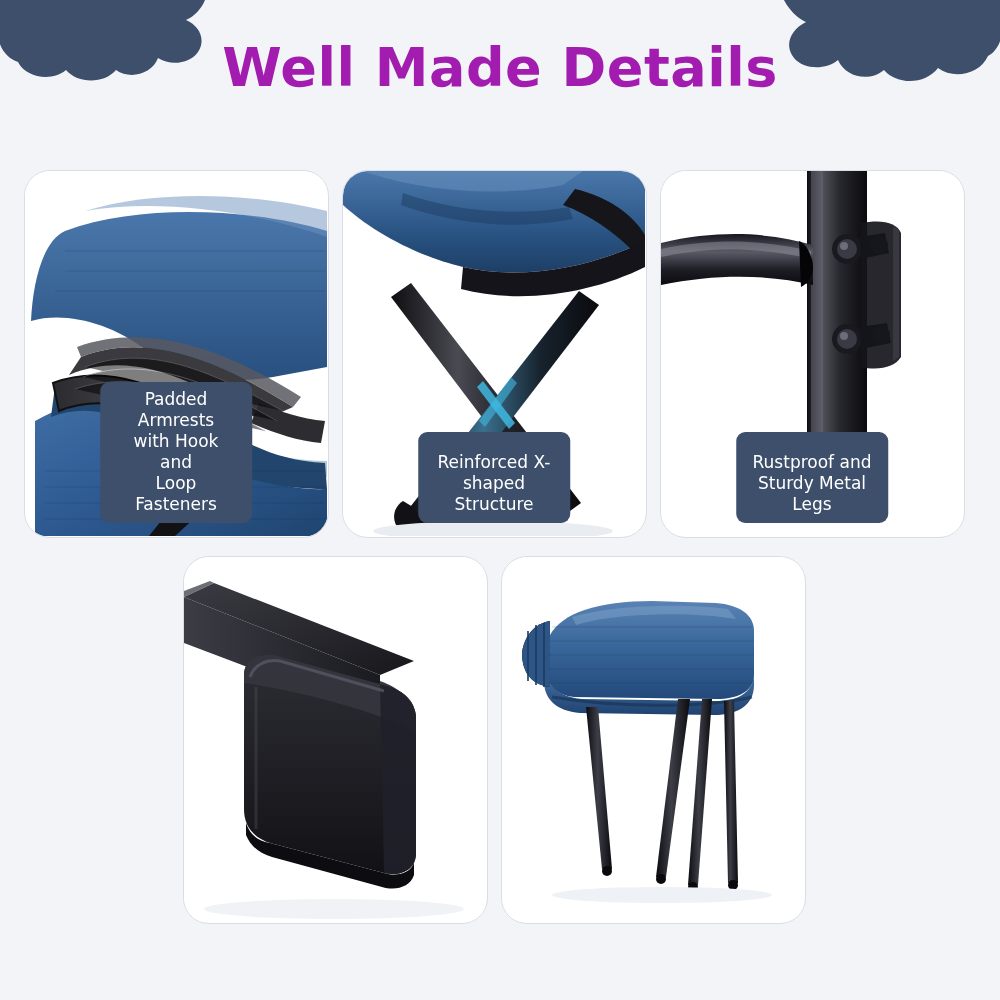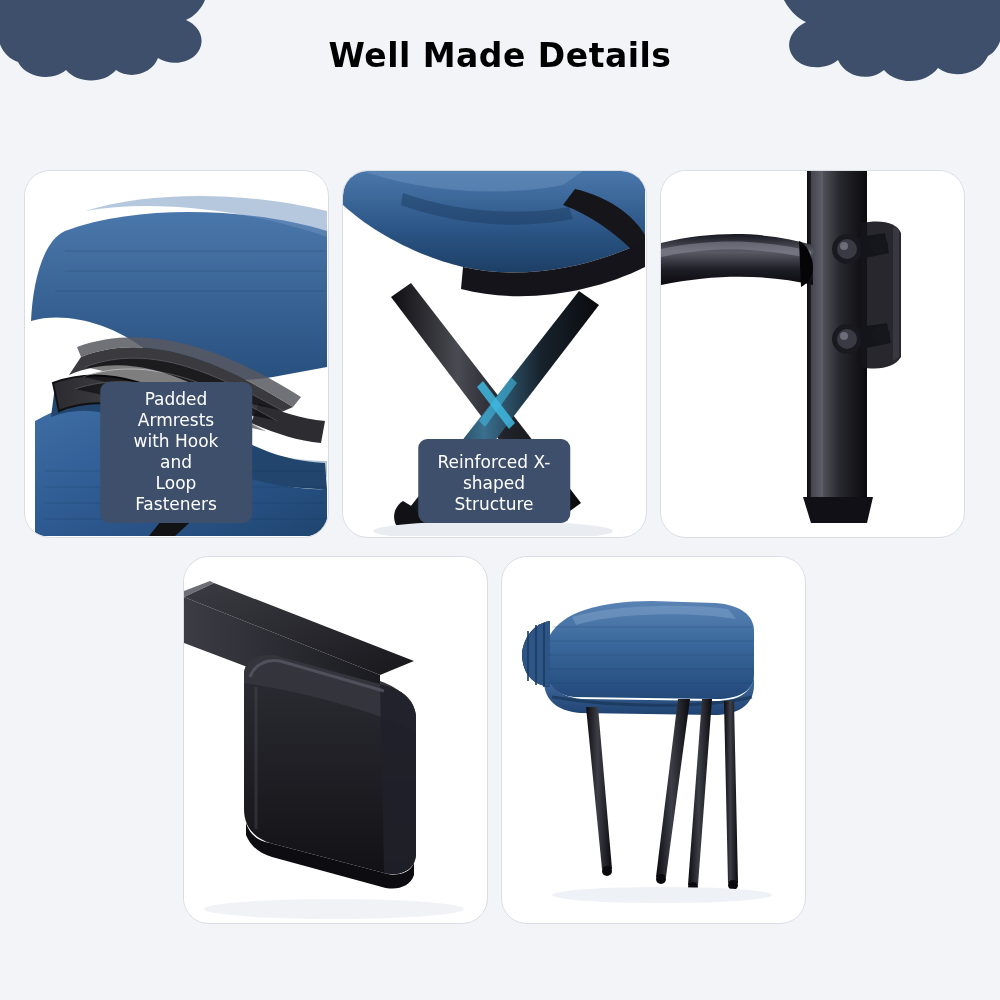--- a/index.html
+++ b/index.html
@@ -24,23 +24,23 @@
   .cloud-left { left: 0; }
   .cloud-right { right: 0; }
 
   
   .page-title {
     position: absolute;
     top: 36px;
     left: 0;
     width: 1000px;
     text-align: center;
-    font-size: 33px;
+    font-size: 54px;
     font-weight: bold;
-    color: #000000;
+    color: #a21caf;
     letter-spacing: 0.5px;
     font-family: "DejaVu Sans", sans-serif;
     z-index: 5;
   }
 
   
   .cards {
     position: absolute;
     top: 170px;
     left: 0;
@@ -72,21 +72,21 @@
 
   
   .caption {
     position: absolute;
     left: 50%;
     transform: translateX(-50%);
     bottom: 14px;
     background: #3d4f6b;
     color: #ffffff;
     border-radius: 9px;
-    padding: 13px 16px 8px;
+    padding: 20px 16px 8px;
     font-size: 17px;
     line-height: 21px;
     text-align: center;
     white-space: pre-line;
     max-width: 290px;
     z-index: 4;
   }
   .caption.wide { padding: 7px 20px 8px; }
 
   
@@ -264,20 +264,22 @@
           <circle cx="186" cy="168" r="15" fill="#19191f"></circle>
           <circle cx="186" cy="168" r="10" fill="#3a3a44"></circle>
           <circle cx="183" cy="165" r="4" fill="#6d6d7a"></circle>
           <path d="M198,156 L226,152 L230,172 L200,178 Z" fill="#16161c"></path>
           <circle cx="220" cy="164" r="9" fill="#2a2a33"></circle>
 
           <path d="M200,52 C222,48 236,52 240,62 L240,186 C234,196 218,200 200,196 Z" fill="#15151b" opacity="0.92"></path>
           <path d="M232,56 L238,58 L238,186 L232,190 Z" fill="#45454f" opacity="0.6"></path>
         </svg>
       </div>
+      <div class="caption">Rustproof and
+Sturdy Metal Legs</div>
     </div>
   </div>
 
   <div class="row row-2">
 
     <div class="card">
       <div class="photo">
         <svg width="302" height="365" viewBox="0 0 302 365">
           <defs>
             <linearGradient id="pad4top" x1="0" y1="0" x2="1" y2="1">

